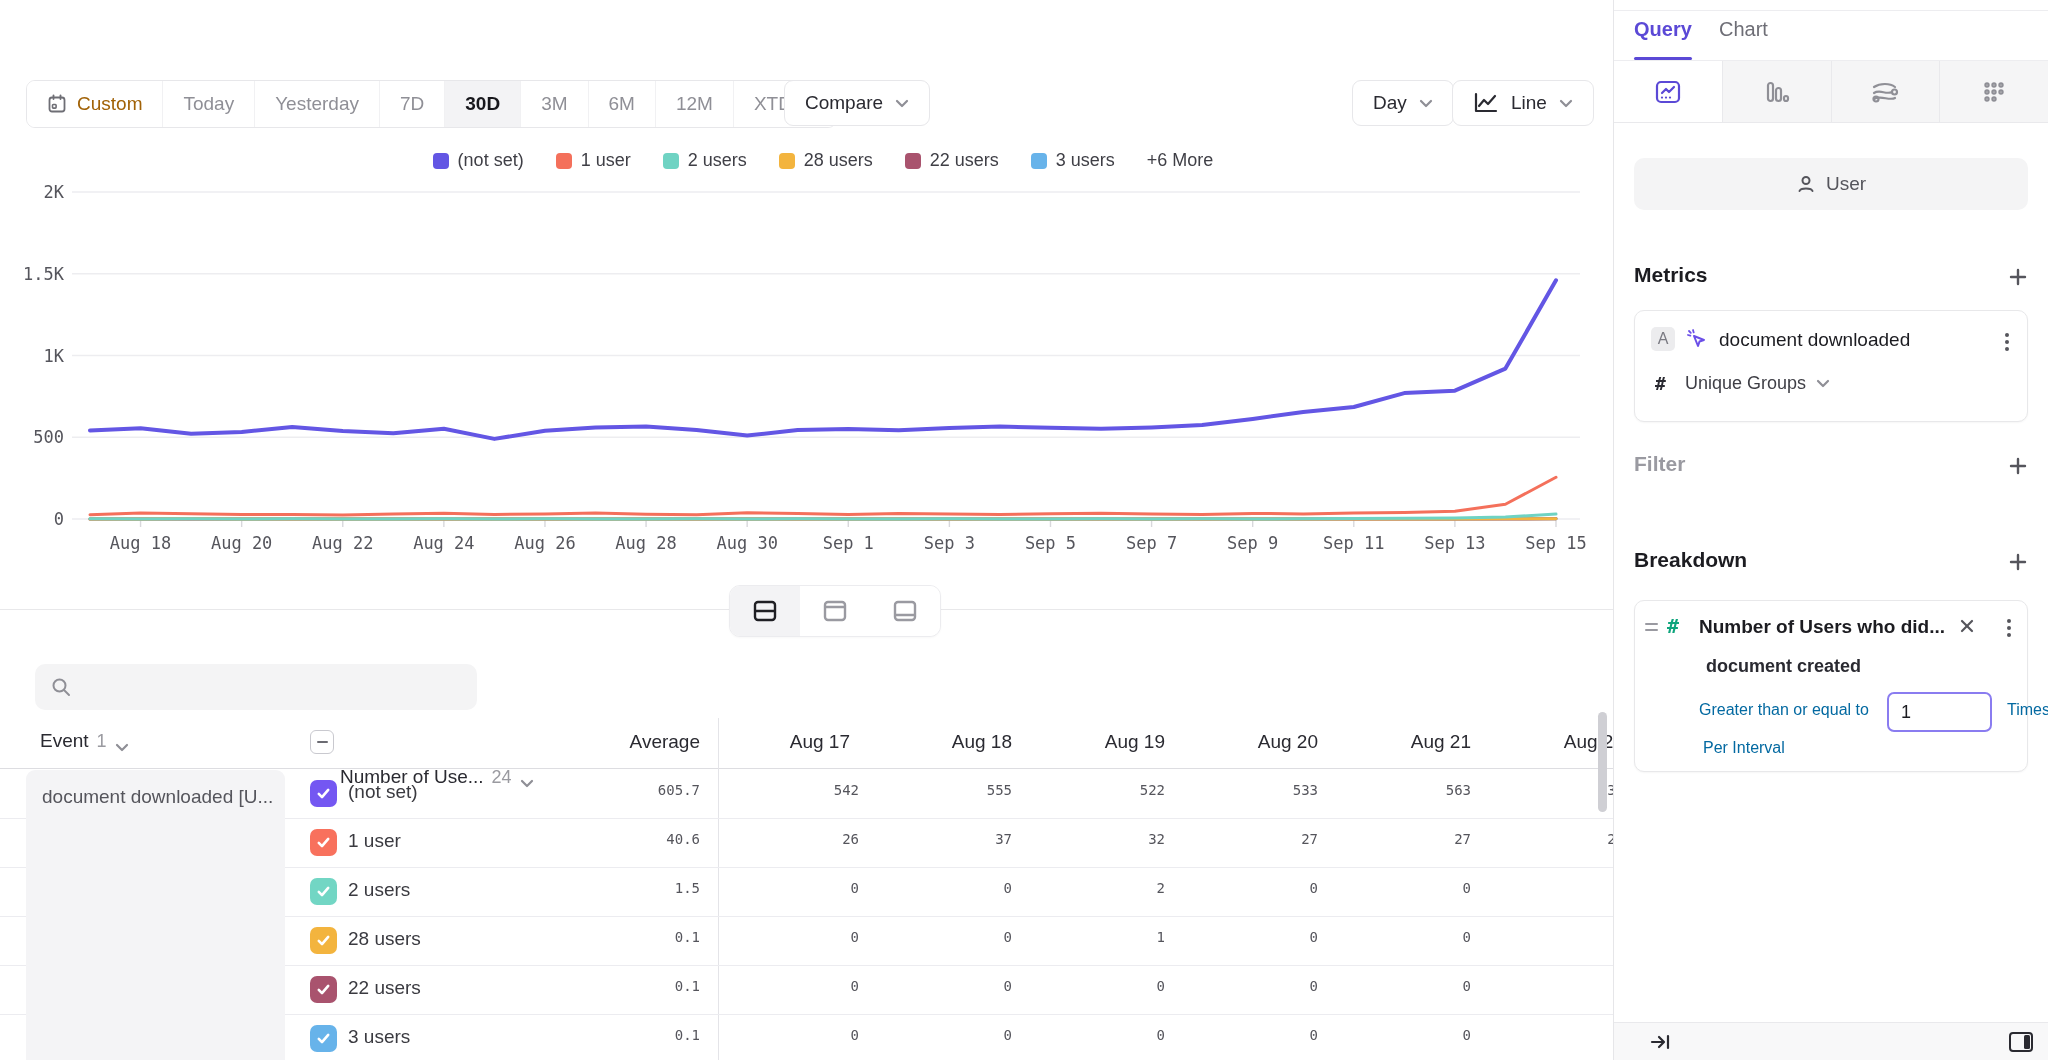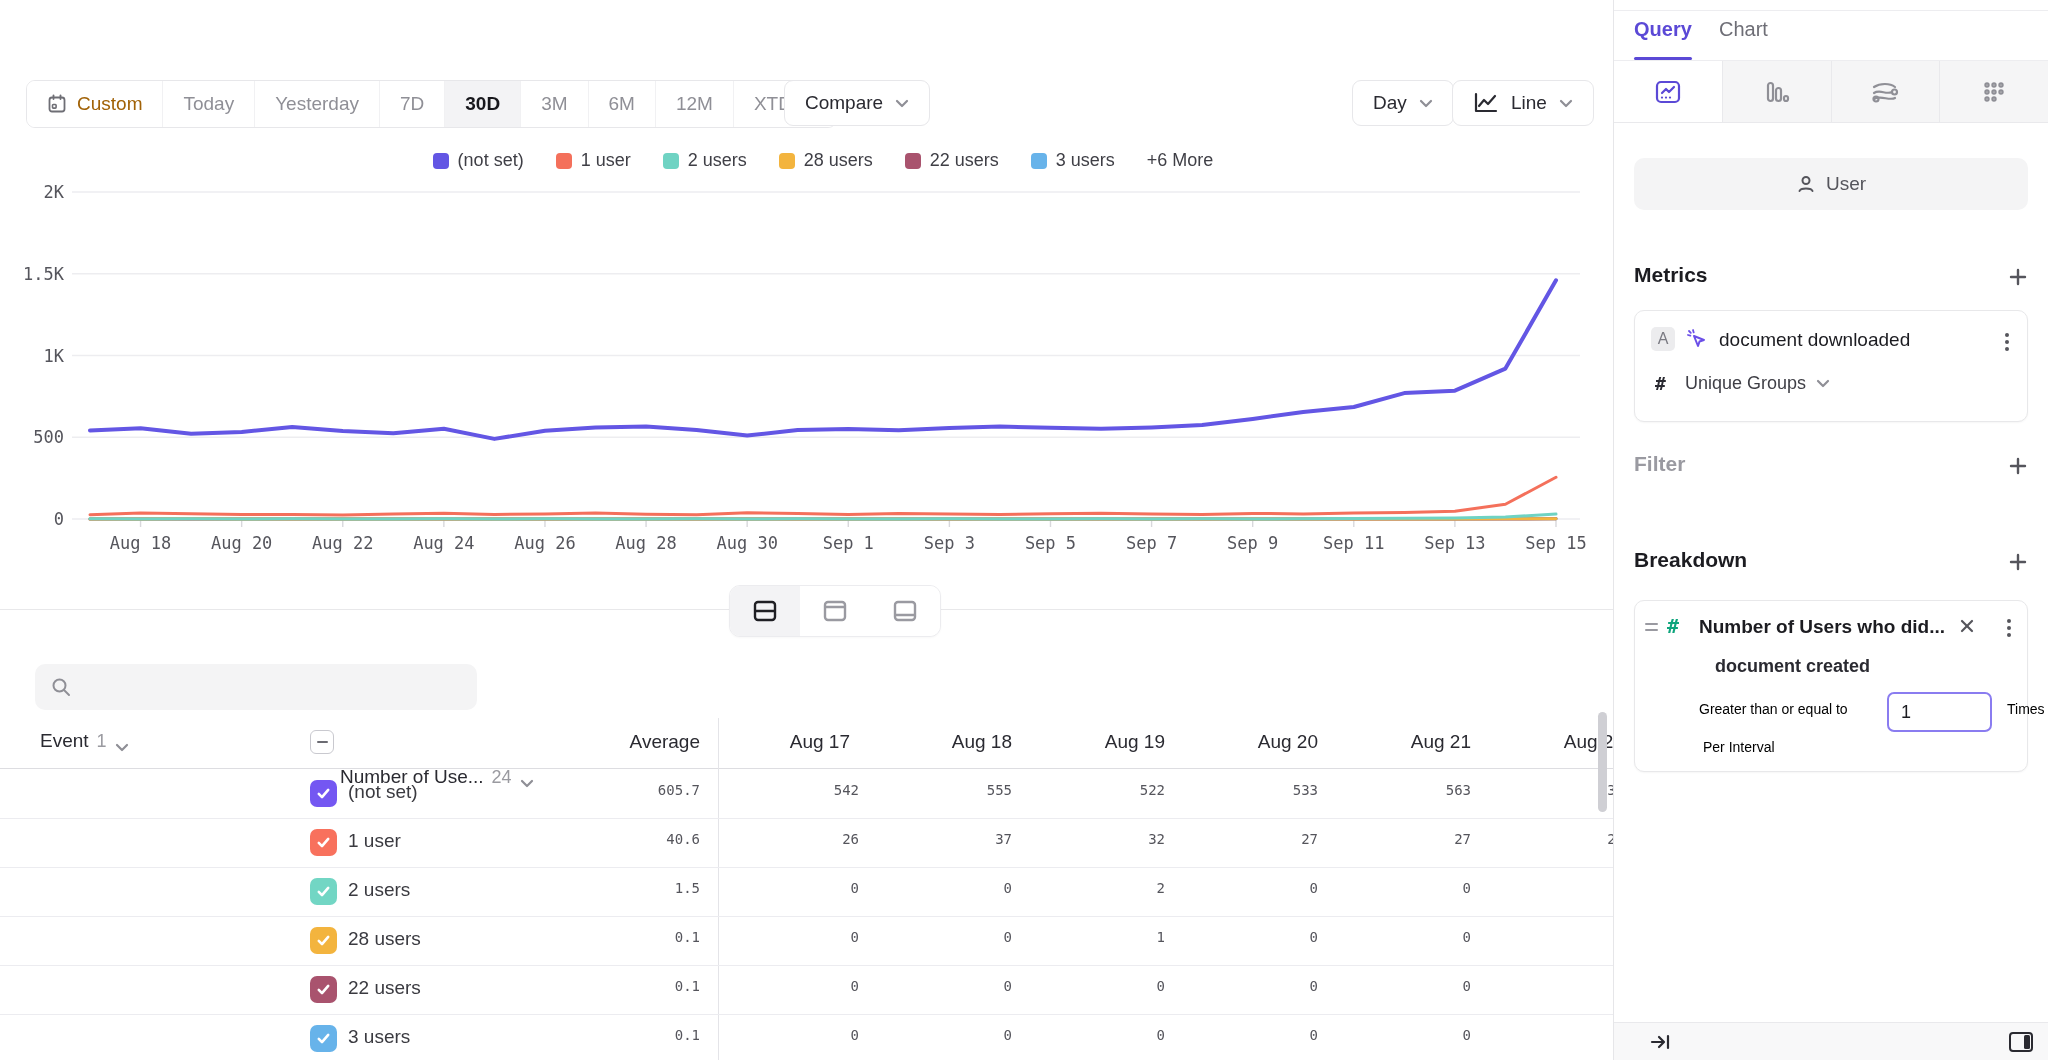--- a/index.html
+++ b/index.html
@@ -91,21 +91,21 @@
   .badge-a{display:inline-flex;align-items:center;justify-content:center;width:24px;height:24px;background:#ececee;border-radius:5px;
     font-size:16px;color:#7a7a82;font-weight:500;}
   .kebab{display:flex;flex-direction:column;gap:3px;cursor:pointer;padding:4px;}
   .kebab i{width:4px;height:4px;border-radius:50%;background:#55555c;}
   .metric-title{font-size:19px;color:#1c1c21;font-weight:500;}
   .measure-row{font-size:18px;color:#3f3f46;}
   .hash-dark{font-family:"DejaVu Sans Mono",monospace;font-size:18px;color:#2a2a31;font-weight:700;}
   .hash-green{font-family:"DejaVu Sans Mono",monospace;font-size:20px;color:#0fa57d;font-weight:700;}
   .bk-title{font-size:19px;font-weight:700;color:#1c1c21;white-space:nowrap;}
   .bk-sub{font-size:18px;font-weight:700;color:#2a2a31;}
-  .bk-text{font-size:14px;color:#000000;}
+  .bk-text{font-size:16px;color:#0369a1;}
   .times-input{width:105px;height:40px;border:2px solid #8a7cf0;border-radius:7px;font-size:18px;color:#1c1c21;padding:0 12px;
     box-sizing:border-box;outline:none;font-family:"Liberation Sans",sans-serif;}
   .bottom-bar{position:absolute;left:0;top:1022px;width:434px;height:38px;background:#f8f8f9;border-top:1px solid #e9e9ec;}
   .drag-handle{display:flex;flex-direction:column;gap:4px;cursor:grab;}
   .drag-handle i{display:block;width:13px;height:2px;background:#9a9aa1;border-radius:1px;}
   .close-x{cursor:pointer;}
   .close-x line{stroke:#55555c;stroke-width:2.2;stroke-linecap:round;}
 </style>
 </head>
 <body>
@@ -399,20 +399,23 @@
         <span class="cell-avg num">0.1</span>
         <span class="cell-date num" style="left:720px;width:139px;">0</span>
         <span class="cell-date num" style="left:873px;width:139px;">0</span>
         <span class="cell-date num" style="left:1026px;width:139px;">0</span>
         <span class="cell-date num" style="left:1179px;width:139px;">0</span>
         <span class="cell-date num" style="left:1332px;width:139px;">0</span>
         <span class="cell-date num" style="left:1485px;width:139px;">0</span>
       </div>
     </div>
 
+  <div class="event-cell">
+    <div>document downloaded [U...</div>
+  </div>
 
   <div class="scroll-thumb"></div>
 </div>
 
 <div class="side">
   <div class="side-topline"></div>
   <div class="tab active" style="left:20px;">Query</div>
   <div class="tab idle" style="left:105px;">Chart</div>
   <div class="tab-underline"></div>
 
@@ -522,21 +525,21 @@
     <div style="position:absolute;left:64px;top:15px;width:250px;overflow:hidden;" class="bk-title">Number of Users who did...</div>
     <svg style="position:absolute;right:52px;top:17px;" class="close-x" width="16" height="16" viewBox="0 0 16 16">
       <line x1="3" y1="3" x2="13" y2="13"></line>
         <line x1="13" y1="3" x2="3" y2="13"></line>
     </svg>
     <div style="position:absolute;right:12px;top:14px;" class="kebab">
         <i></i>
         <i></i>
         <i></i>
       </div>
-    <div style="position:absolute;left:80px;top:55px;" class="bk-sub">document created</div>
+    <div style="position:absolute;left:71px;top:55px;" class="bk-sub">document created</div>
     <div style="position:absolute;left:64px;top:100px;" class="bk-text">Greater than or equal to</div>
     <input class="times-input" style="position: absolute; left: 252px; top: 91px;" value="1">
     <div style="position:absolute;left:372px;top:100px;" class="bk-text">Times</div>
     <div style="position:absolute;left:68px;top:138px;" class="bk-text">Per Interval</div>
   </div>
 
   <div class="bottom-bar">
     <svg style="position:absolute;left:36px;top:10px;" width="22" height="18" viewBox="0 0 22 18">
       <line x1="2" y1="9" x2="13" y2="9" stroke="#2a2a31" stroke-width="2.2" stroke-linecap="round"></line>
       <polyline points="9,4 14,9 9,14" fill="none" stroke="#2a2a31" stroke-width="2.2" stroke-linecap="round" stroke-linejoin="round"></polyline>

